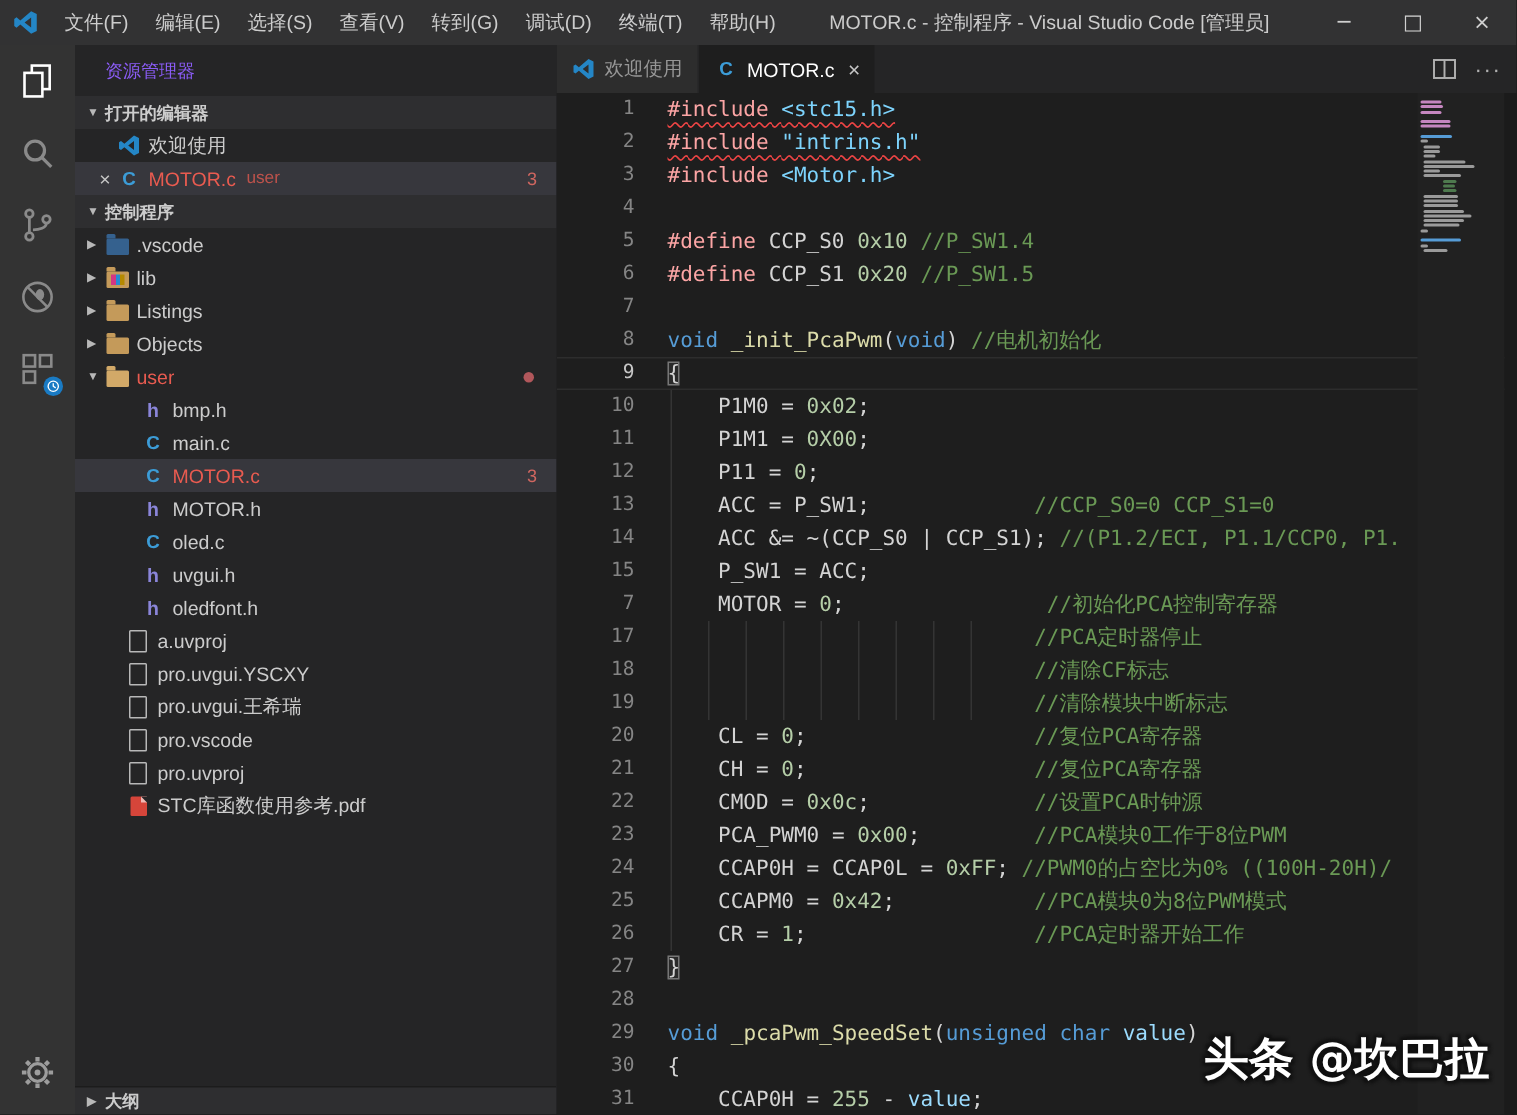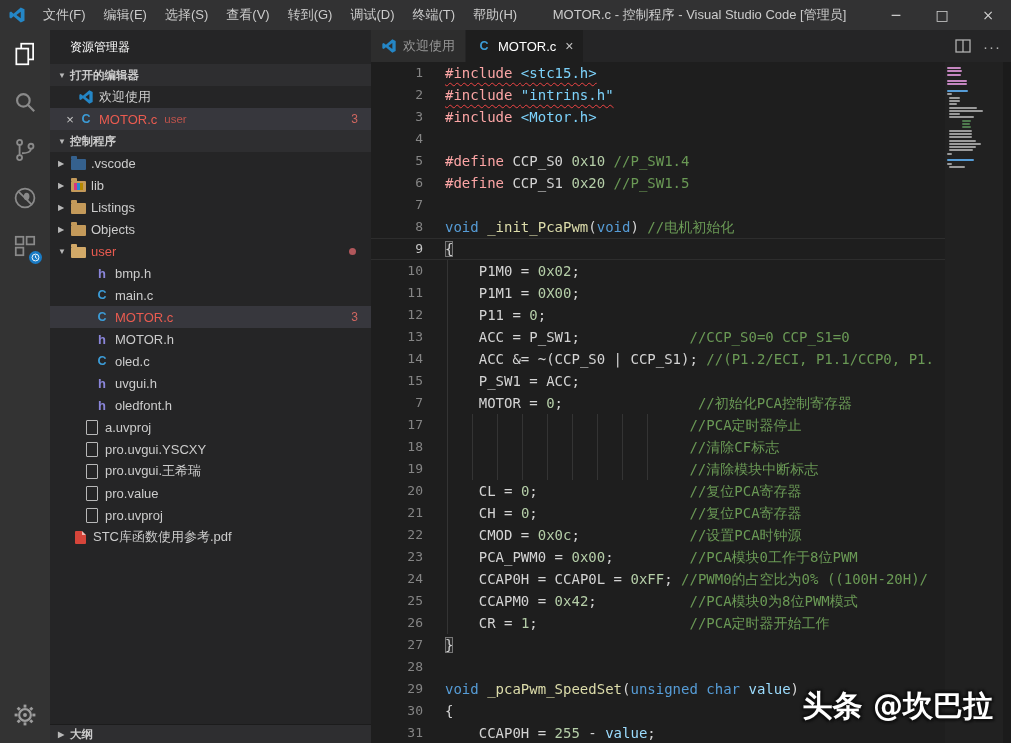--- a/index.html
+++ b/index.html
@@ -21,21 +21,21 @@
   .act-item{width:50px;height:48px;display:flex;align-items:center;justify-content:center;
             position:relative;}
   .act-item svg{display:block;}
   .act-gear{position:absolute;bottom:8px;left:0;width:50px;height:40px;display:flex;
             align-items:center;justify-content:center;}
   .badge-clock{position:absolute;right:8px;bottom:6px;width:13px;height:13px;border-radius:50%;
                background:#1a7bc4;display:flex;align-items:center;justify-content:center;}
   
   .sidebar{position:absolute;left:50px;top:30px;bottom:0;width:321px;background:#252526;
            font-size:13px;z-index:20;overflow:hidden;}
-  .sb-title{height:34px;line-height:34px;padding-left:20px;font-size:12px;color:#ffffff;}
+  .sb-title{height:34px;line-height:34px;padding-left:20px;font-size:12px;color:#8b5cf6;}
   .sect-header{height:22px;display:flex;align-items:center;background:#2e2e30;
                font-weight:bold;font-size:11.5px;color:#cccccc;padding-left:8px;}
   .twist{display:inline-block;width:12px;font-size:8px;color:#b8b8b8;flex:none;
          transform:translateY(-0.5px);}
   .row{height:22px;display:flex;align-items:center;white-space:nowrap;position:relative;}
   .row.sel{background:#37373d;}
   .row .label{margin-left:5px;color:#cccccc;overflow:hidden;text-overflow:ellipsis;}
   .row.err .label{color:#e95b50;}
   .row .desc{margin-left:7px;font-size:11.5px;color:#e95b50;opacity:.75;}
   .row .badge{margin-left:auto;margin-right:13px;font-size:12px;color:#cf6660;flex:none;}
@@ -299,29 +299,29 @@
       <div class="row" style="padding-left: 34px;">
         <span class="fi">
           <span class="ic-file"></span>
         </span>
         <span class="label">pro.uvgui.王希瑞</span>
       </div>
       <div class="row" style="padding-left: 34px;">
         <span class="fi">
           <span class="ic-file"></span>
         </span>
-        <span class="label">pro.value</span>
+        <span class="label">pro.vscode</span>
       </div>
       <div class="row" style="padding-left: 34px;">
         <span class="fi">
           <span class="ic-file"></span>
         </span>
         <span class="label">pro.uvproj</span>
       </div>
-      <div class="row" style="padding-left: 22px;">
+      <div class="row" style="padding-left: 34px;">
         <span class="fi">
           <span class="ic-pdf"></span>
         </span>
         <span class="label">STC库函数使用参考.pdf</span>
       </div>
     </div>
   <div class="outline-bar">
     <span class="twist">▶</span>
     <span>大纲</span>
   </div>

